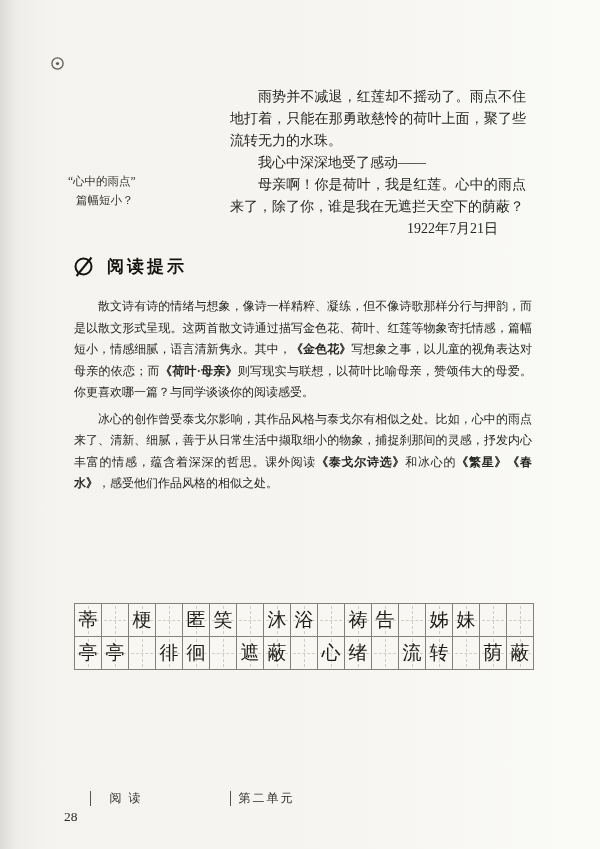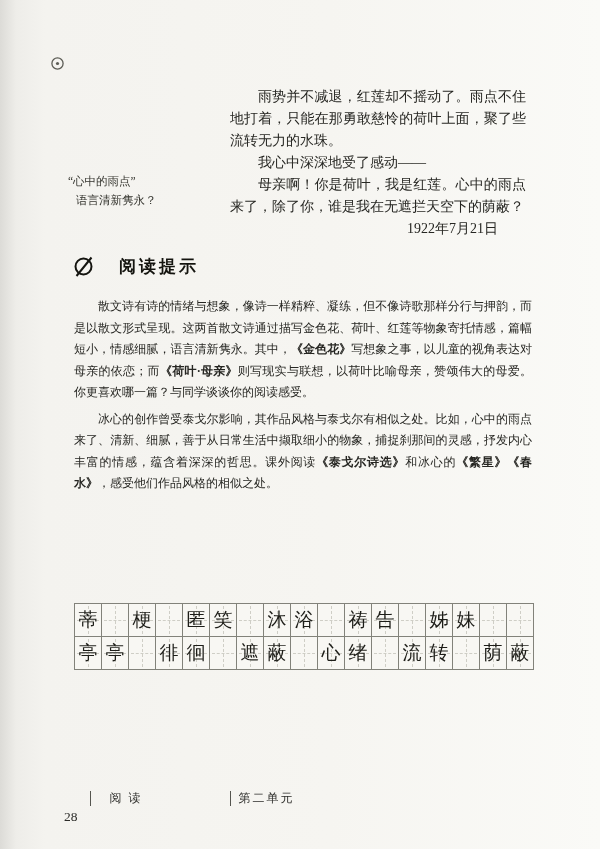--- a/index.html
+++ b/index.html
@@ -26,21 +26,21 @@
   .lesson-date { text-align:right; padding-right:28px; text-indent:0 !important; }
 
   
   .margin-note {
     position:absolute; left:68px; top:172px; width:130px;
     font-size:11.5px; line-height:19px; color:#35352f;
   }
   .margin-note .l2 { padding-left:8px; }
 
   
-  .sec-header { position:absolute; display:flex; align-items:center; gap:24px; }
+  .sec-header { position:absolute; display:flex; align-items:center; gap:12px; }
   .sec-header.tips { left:72px; top:255px; }
   .sec-header.rw   { left:72px; top:535px; }
   .sec-title { font-size:17px; font-weight:bold; letter-spacing:3px; color:#14140f; }
 
   
   .tips-body {
     position:absolute; left:74px; top:296px; width:458px;
     font-size:12px; line-height:21.5px; text-align:justify; color:#262622;
   }
   .tips-body p { text-indent:2em; }
@@ -96,21 +96,21 @@
 
   <div class="lesson-text">
     <p>雨势并不减退，红莲却不摇动了。雨点不住地打着，只能在那勇敢慈怜的荷叶上面，聚了些流转无力的水珠。</p>
     <p>我心中深深地受了感动——</p>
     <p>母亲啊！你是荷叶，我是红莲。心中的雨点来了，除了你，谁是我在无遮拦天空下的荫蔽？</p>
     <p class="lesson-date">1922年7月21日</p>
   </div>
 
   <div class="margin-note">
     <div class="l1">“心中的雨点”</div>
-    <div class="l2">语言清新隽永？</div>
+    <div class="l2">篇幅短小？</div>
   </div>
 
   <div class="sec-header tips">
     <span>
       <svg width="23" height="23" viewBox="0 0 23 23">
         <circle cx="11.5" cy="11.5" r="8" fill="none" stroke="#14140f" stroke-width="2"></circle>
         <line x1="19.5" y1="2.5" x2="4.5" y2="21" stroke="#14140f" stroke-width="2"></line>
       </svg>
     </span>
     <span class="sec-title">阅读提示</span>

